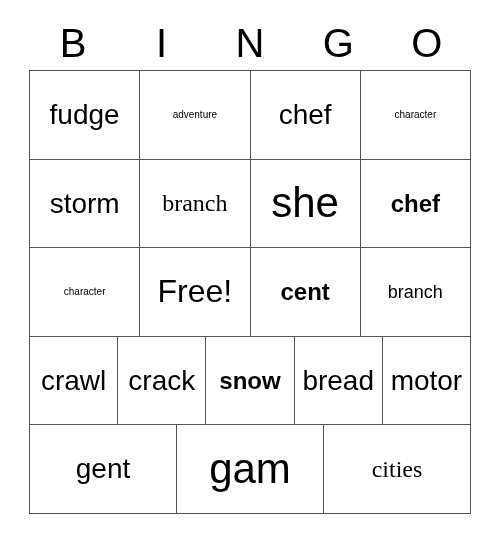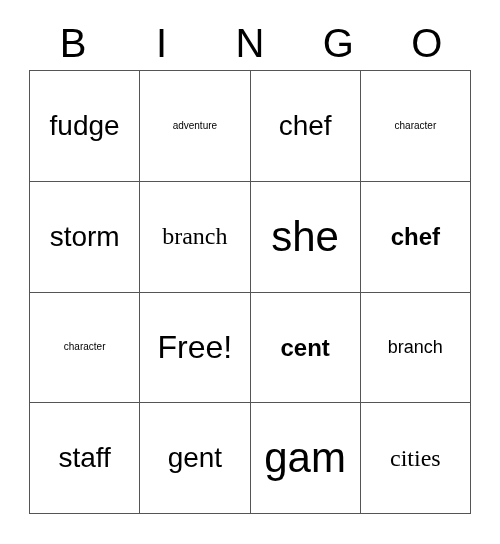--- a/index.html
+++ b/index.html
@@ -154,25 +154,39 @@
           <span class="cell-text">Free!</span>
         </div>
       <div class="cell len-4">
           <span class="cell-text">cent</span>
         </div>
       <div class="cell len-7">
           <span class="cell-text">branch</span>
         </div>
     </div>
 
+    <div class="grid-row">
+      <div class="cell len-5">
+          <span class="cell-text">crawl</span>
+        </div>
+      <div class="cell len-5">
+          <span class="cell-text">crack</span>
+        </div>
+      <div class="cell len-4">
+          <span class="cell-text">snow</span>
+        </div>
+      <div class="cell len-5">
+          <span class="cell-text">bread</span>
+        </div>
+      <div class="cell len-5">
+          <span class="cell-text">motor</span>
+        </div>
+    </div>
 
     <div class="grid-row">
-      <div class="cell len-5">
-          <span class="cell-text">staff</span>
-        </div>
       <div class="cell len-5">
           <span class="cell-text">gent</span>
         </div>
       <div class="cell len-3">
           <span class="cell-text">gam</span>
         </div>
       <div class="cell len-6">
           <span class="cell-text">cities</span>
         </div>
     </div>

